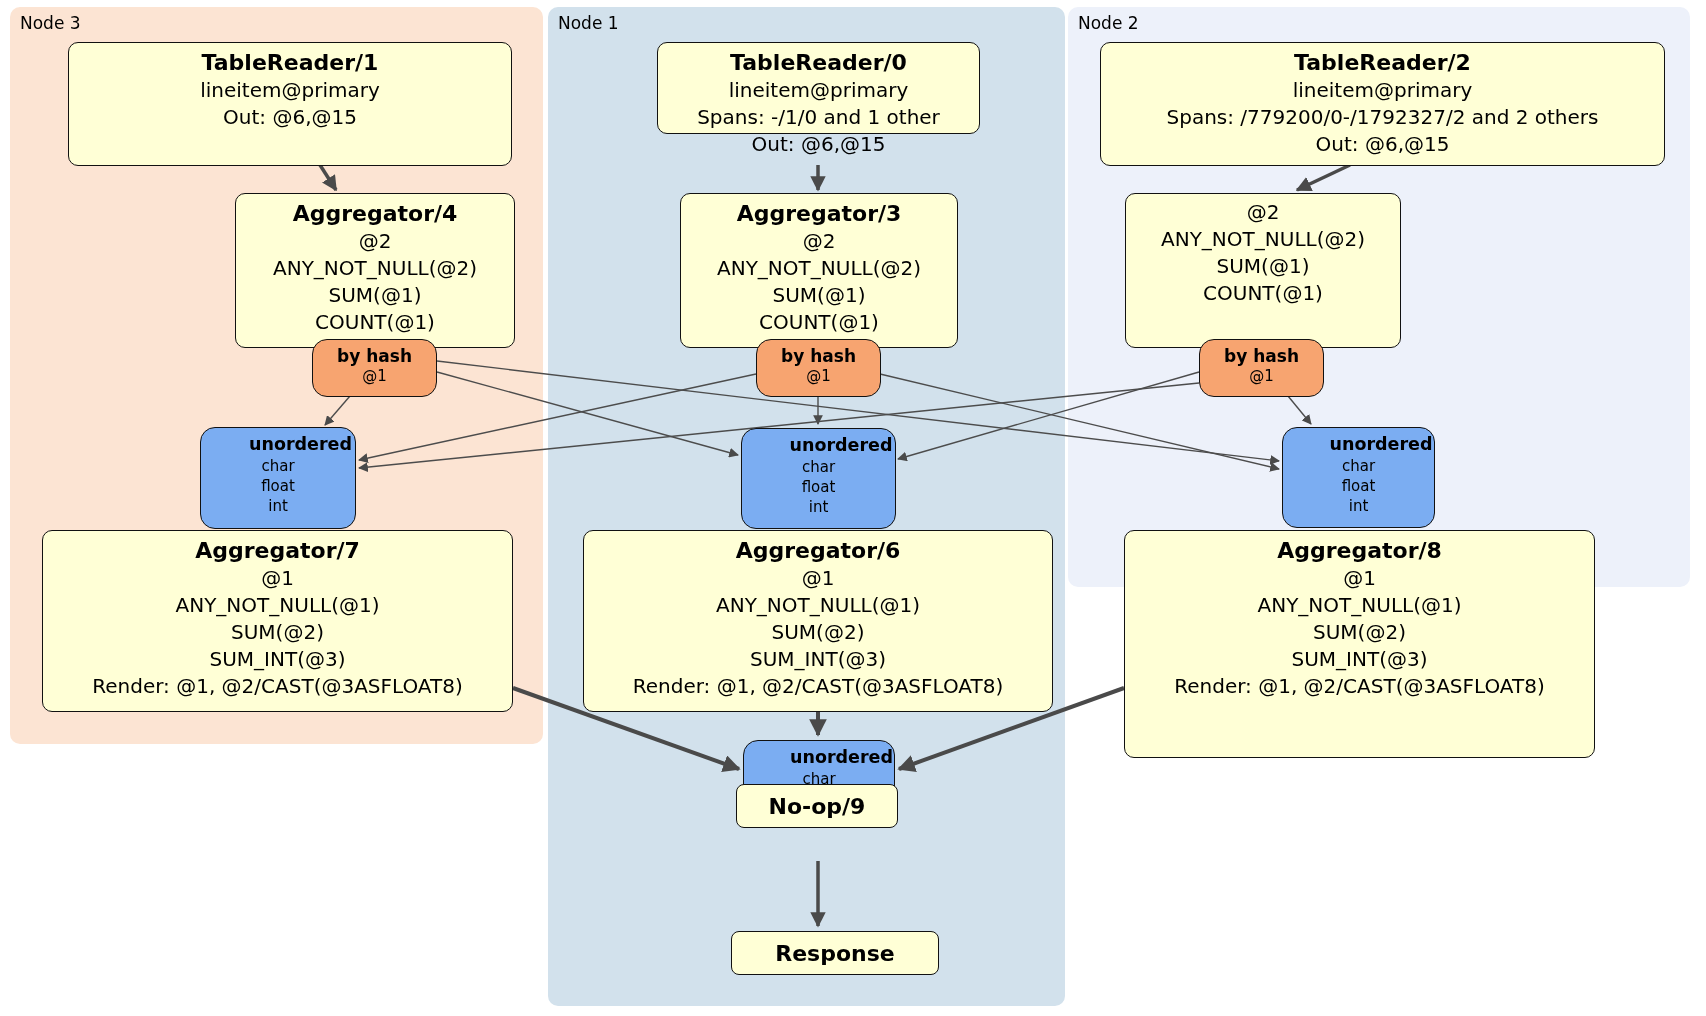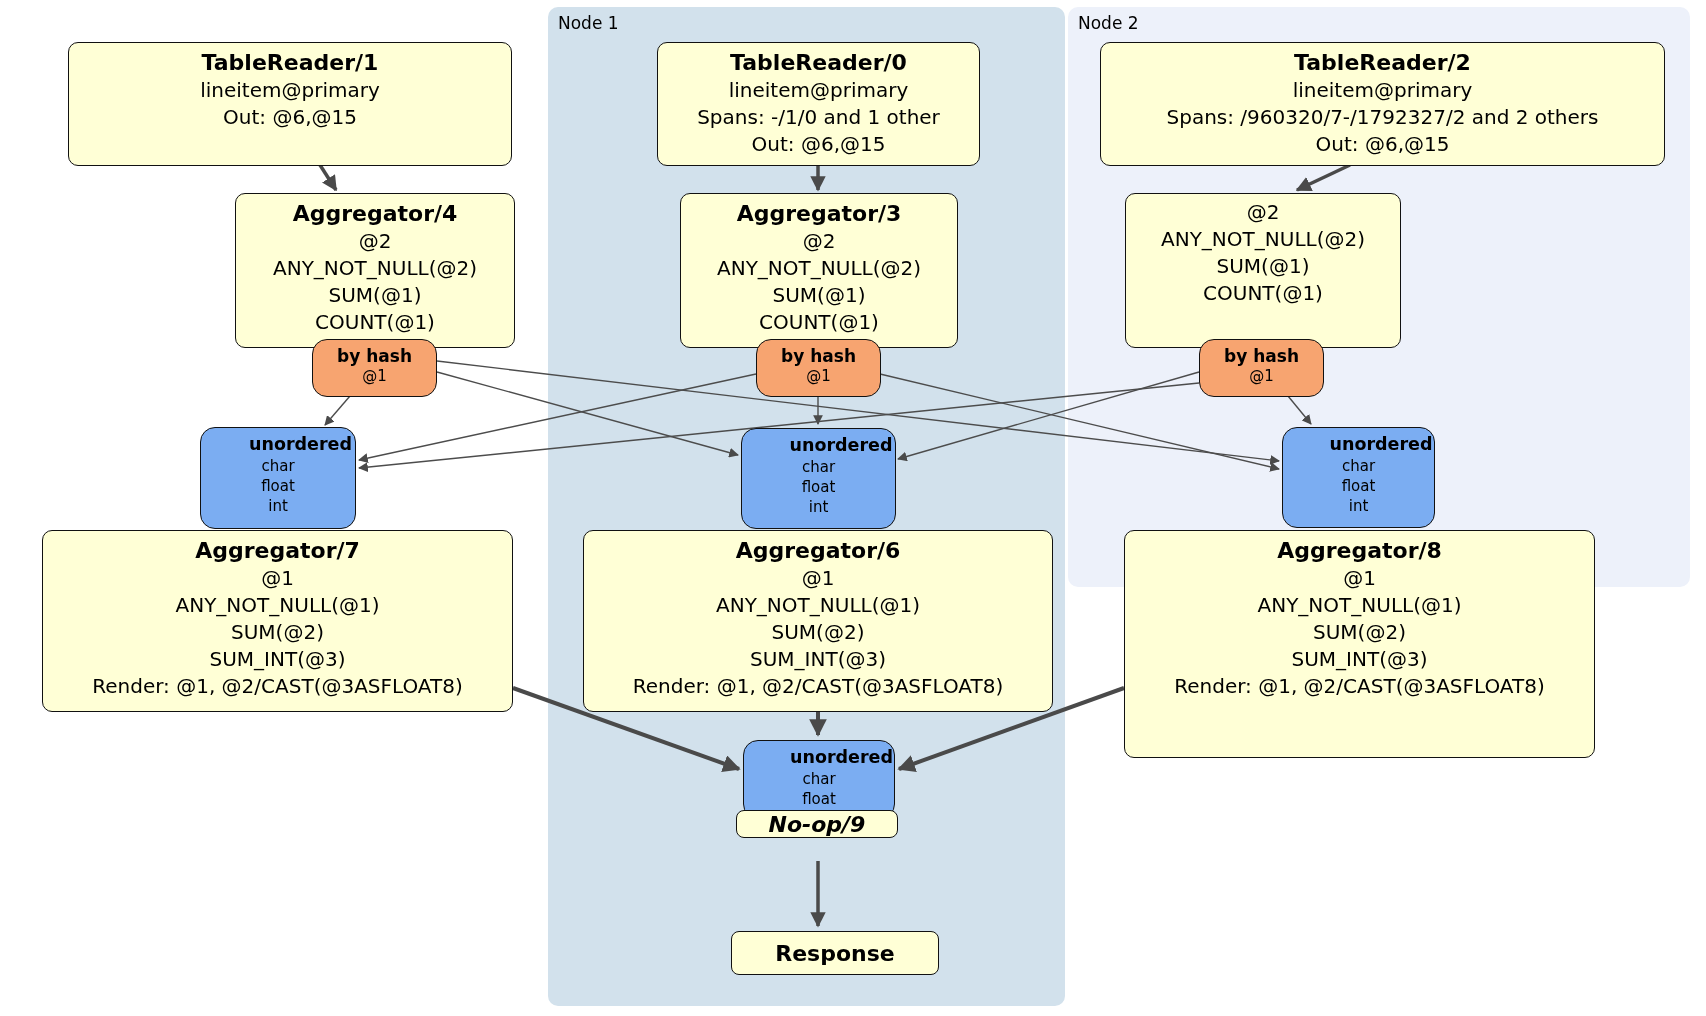--- a/index.html
+++ b/index.html
@@ -31,20 +31,23 @@
 
   .terminal{background:#ffffd6;border:1.8px solid #111;border-radius:8px;
     display:flex;align-items:center;justify-content:center;
     font-weight:bold;font-size:22px;white-space:nowrap;}
 </style>
 </head>
 <body>
 
 <div id="canvas">
 
+  <div class="region" id="region-node3">
+    <div class="region-label">Node 3</div>
+  </div>
   <div class="region" id="region-node1">
     <div class="region-label">Node 1</div>
   </div>
   <div class="region" id="region-node2">
     <div class="region-label">Node 2</div>
   </div>
 
   <svg id="edges" width="1706" height="1016">
     <defs>
       <marker id="arrow-s" viewBox="0 0 10 10" refX="9" refY="5" markerWidth="7" markerHeight="7" orient="auto-start-reverse">
@@ -98,21 +101,21 @@
   </div>
   <div class="box processor" style="left:42px;top:530px;width:471px;height:182px;">
     <div class="proc-title">Aggregator/7</div>
     <div class="proc-line">@1</div>
     <div class="proc-line">ANY_NOT_NULL(@1)</div>
     <div class="proc-line">SUM(@2)</div>
     <div class="proc-line">SUM_INT(@3)</div>
     <div class="proc-line">Render: @1, @2/CAST(@3ASFLOAT8)</div>
   </div>
 
-  <div class="box processor" style="left:657px;top:42px;width:323px;height:124px;">
+  <div class="box processor" style="left:657px;top:42px;width:323px;height:92px;">
     <div class="proc-title">TableReader/0</div>
     <div class="proc-line">lineitem@primary</div>
     <div class="proc-line">Spans: -/1/0 and 1 other</div>
     <div class="proc-line">Out: @6,@15</div>
   </div>
   <div class="box processor" style="left:680px;top:193px;width:278px;height:155px;">
     <div class="proc-title">Aggregator/3</div>
     <div class="proc-line">@2</div>
     <div class="proc-line">ANY_NOT_NULL(@2)</div>
     <div class="proc-line">SUM(@1)</div>
@@ -133,21 +136,21 @@
     <div class="proc-line">@1</div>
     <div class="proc-line">ANY_NOT_NULL(@1)</div>
     <div class="proc-line">SUM(@2)</div>
     <div class="proc-line">SUM_INT(@3)</div>
     <div class="proc-line">Render: @1, @2/CAST(@3ASFLOAT8)</div>
   </div>
 
   <div class="box processor" style="left:1100px;top:42px;width:565px;height:124px;">
     <div class="proc-title">TableReader/2</div>
     <div class="proc-line">lineitem@primary</div>
-    <div class="proc-line">Spans: /960320/7-/1792327/2 and 2 others</div>
+    <div class="proc-line">Spans: /779200/0-/1792327/2 and 2 others</div>
     <div class="proc-line">Out: @6,@15</div>
   </div>
   <div class="box processor" style="left:1125px;top:193px;width:276px;height:155px;">
     <div class="proc-line">@2</div>
     <div class="proc-line">ANY_NOT_NULL(@2)</div>
     <div class="proc-line">SUM(@1)</div>
     <div class="proc-line">COUNT(@1)</div>
   </div>
   <div class="box router" style="left:1199px;top:339px;width:125px;height:58px;">
     <div class="router-title">by hash</div>
@@ -166,20 +169,20 @@
     <div class="proc-line">SUM(@2)</div>
     <div class="proc-line">SUM_INT(@3)</div>
     <div class="proc-line">Render: @1, @2/CAST(@3ASFLOAT8)</div>
   </div>
 
   <div class="box sync" style="left:743px;top:740px;width:152px;height:79px;">
     <div class="sync-title">unordered</div>
     <div class="sync-line">char</div>
     <div class="sync-line">float</div>
   </div>
-  <div class="box terminal" style="left:736px;top:810px;width:162px;height:28px;font-style:italic;">
+  <div class="box terminal" style="left:736px;top:784px;width:162px;height:44px;">
     <span>No-op/9</span>
   </div>
   <div class="box terminal" style="left:731px;top:931px;width:208px;height:44px;">
     <span>Response</span>
   </div>
 
 </div>
 
 </body></html>

